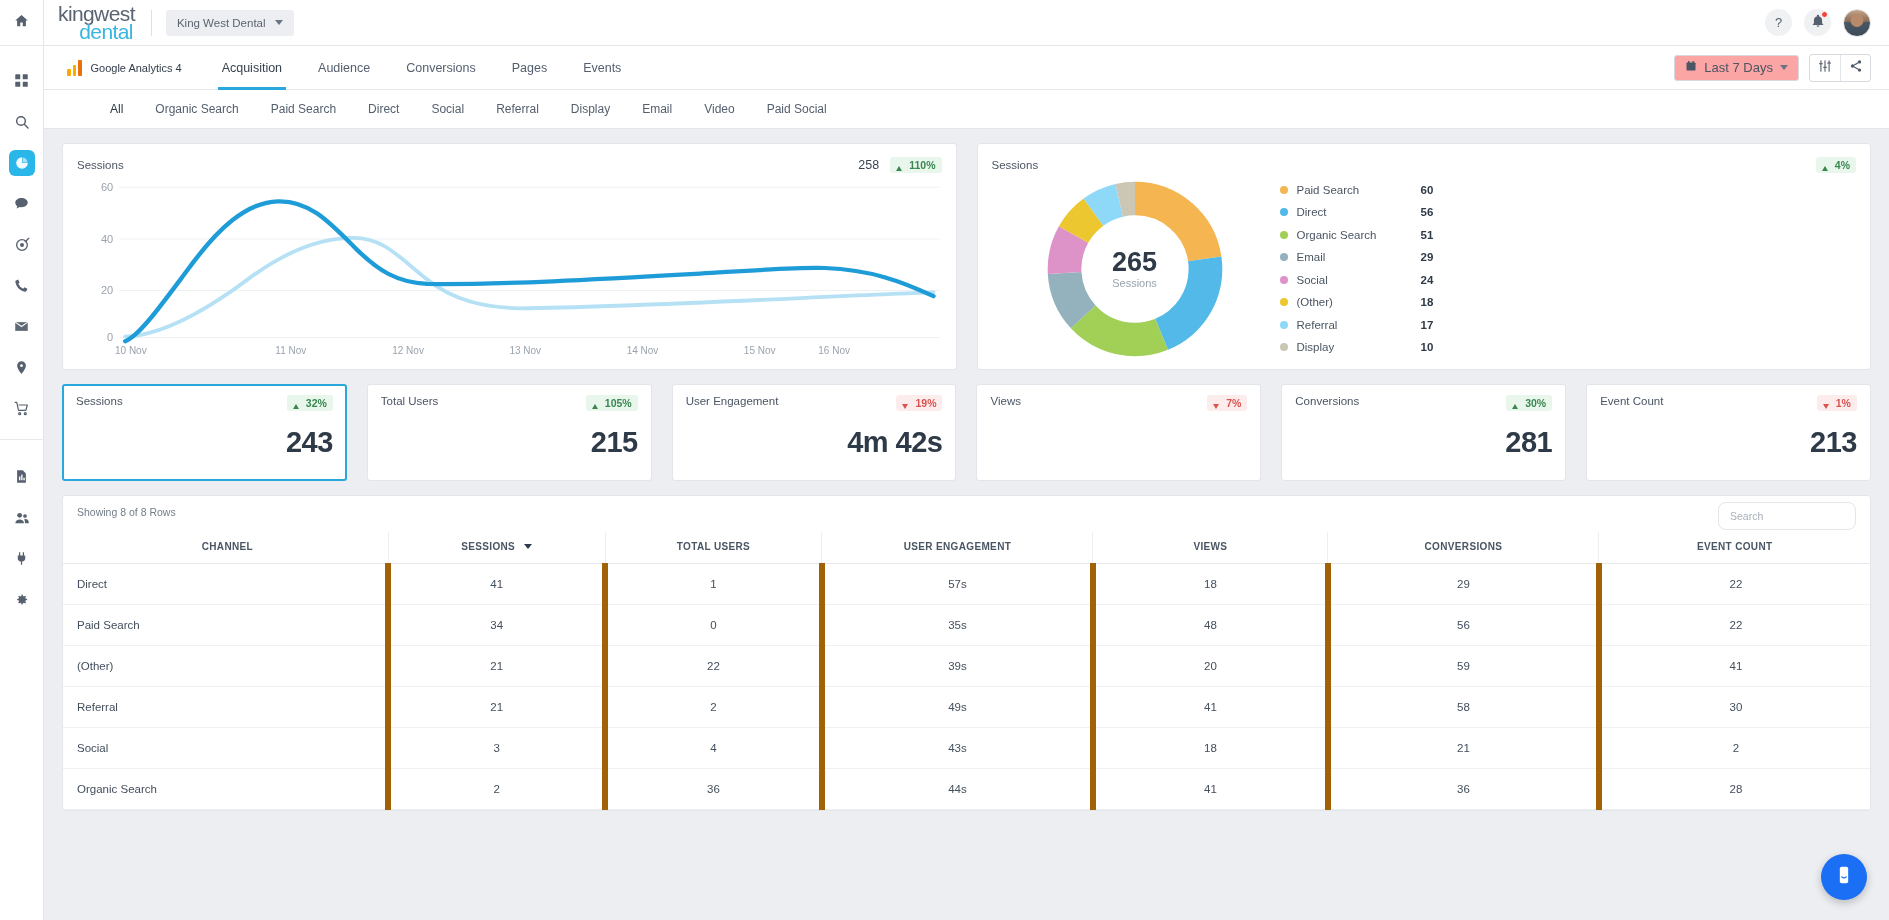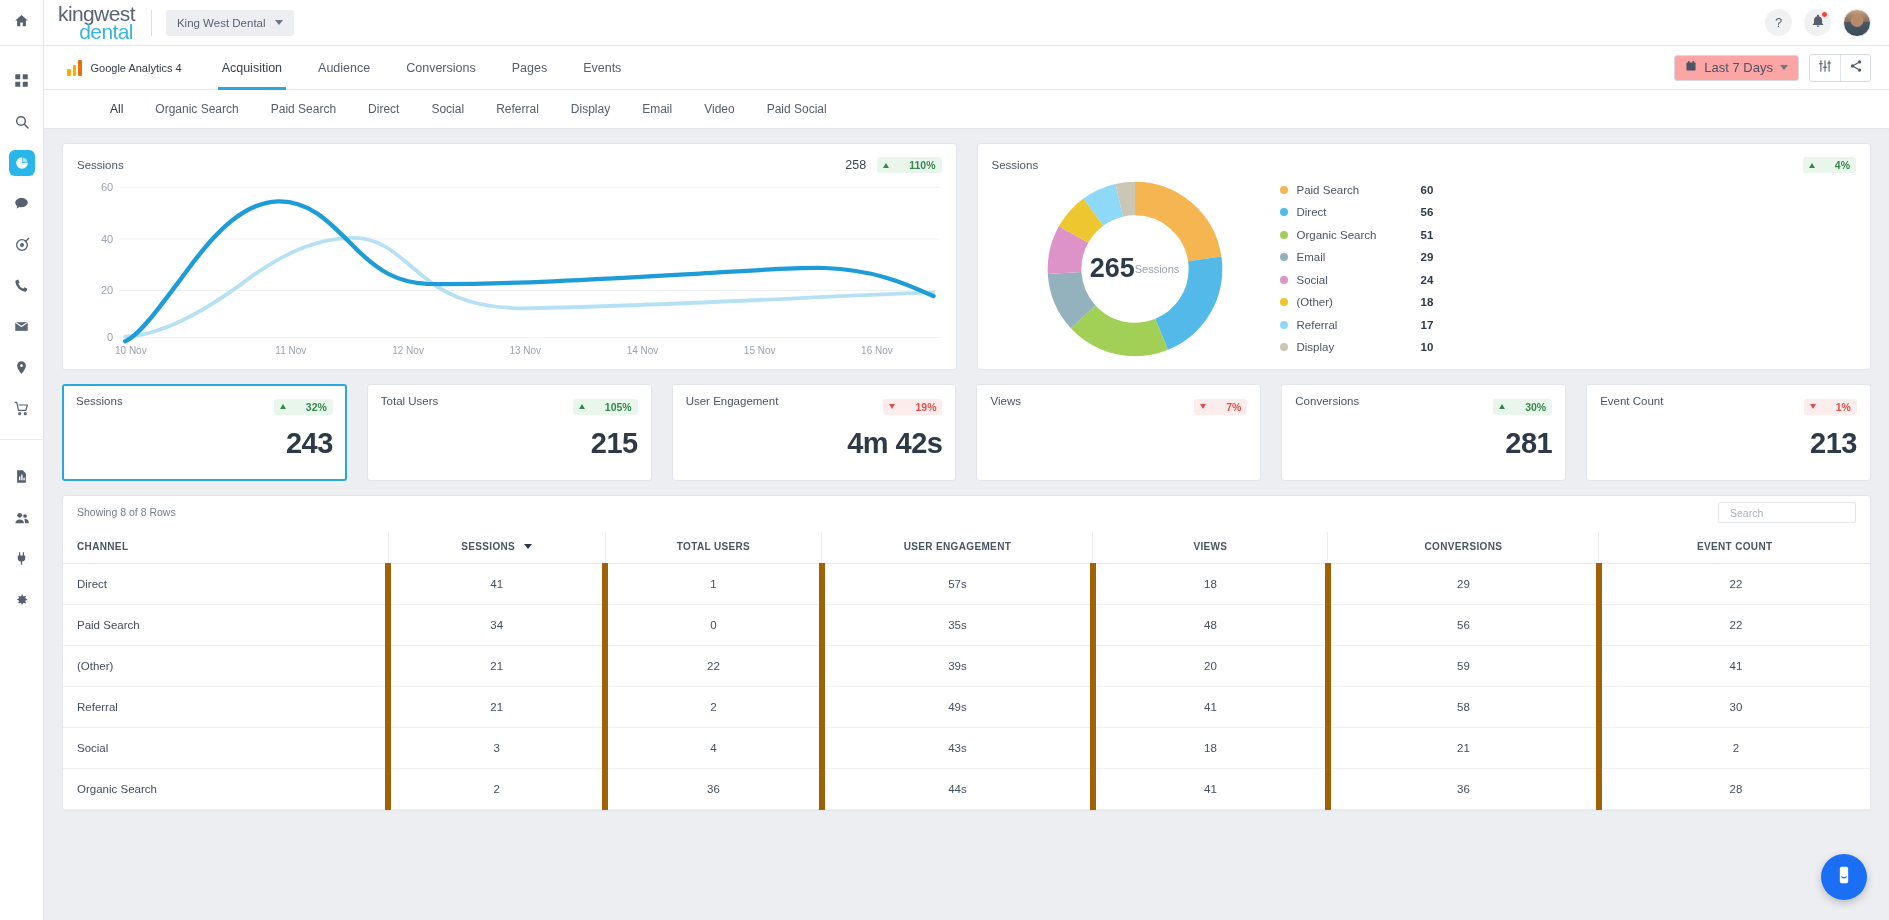--- a/index.html
+++ b/index.html
@@ -120,40 +120,40 @@
 
   
   .charts-row { display: flex; gap: 20px; }
   .card-line { flex: 1 1 0; min-width: 0; height: 227px; padding: 12px 14px 6px 14px; display: flex; flex-direction: column; }
   .card-donut { flex: 1 1 0; min-width: 0; height: 227px; padding: 12px 14px 6px 14px; display: flex; flex-direction: column; }
   .card-head { display: flex; align-items: center; height: 18px; }
   .card-title { font-size: 11.5px; color: #4a5563; }
   .card-head-right { margin-left: auto; display: flex; align-items: center; gap: 11px; }
   .kpi-total { font-size: 12.5px; color: #3a4553; }
   .chip {
-    display: inline-flex; align-items: center; gap: 20px;
+    display: inline-flex; align-items: flex-end; gap: 7px;
     font-size: 10.5px; font-weight: bold; border-radius: 3px; padding: 2px 6px;
   }
   .chip.up { background: #e9f6ec; color: #38874f; }
   .chip.down { background: #fdecec; color: #d9534f; }
   .tri-up { width: 0; height: 0; border-left: 3.5px solid transparent; border-right: 3.5px solid transparent; border-bottom: 5px solid #38874f; }
   .tri-down { width: 0; height: 0; border-left: 3.5px solid transparent; border-right: 3.5px solid transparent; border-top: 5px solid #d9534f; }
 
   .line-wrap { flex: 1; position: relative; margin-top: 2px; }
   .line-wrap svg { position: absolute; inset: 0; width: 100%; height: 100%; }
   .xaxis { height: 18px; display: flex; padding-left: 38px; padding-right: 6px; }
   .xaxis span { flex: 1 1 0; font-size: 10px; color: #9aa3ae; text-align: center; }
   .xaxis span:first-child { text-align: left; }
-  .xaxis span:last-child { text-align: center; }
+  .xaxis span:last-child { text-align: left; }
 
   .donut-wrap { flex: 1; display: flex; align-items: center; }
   .donut-box { position: relative; width: 186px; height: 186px; margin-left: 50px; flex: 0 0 186px; }
   .donut-box svg { display: block; }
   .donut-center {
-    position: absolute; inset: 0; display: flex; flex-direction: row;
+    position: absolute; inset: 0; display: flex; flex-direction: column;
     align-items: center; justify-content: center; pointer-events: none;
   }
   .donut-val { font-size: 27px; font-weight: bold; color: #2f3a48; line-height: 1.05; }
   .donut-sub { font-size: 11px; color: #9aa3ae; margin-top: 1px; }
   .legend { margin-left: 52px; display: flex; flex-direction: column; gap: 0; }
   .legend-row { display: flex; align-items: center; height: 22.5px; font-size: 11.5px; }
   .legend-dot { width: 8px; height: 8px; border-radius: 50%; margin-right: 9px; flex: 0 0 8px; }
   .legend-label { color: #4a5563; width: 124px; }
   .legend-val { color: #2f3a48; font-weight: bold; }
 
@@ -169,37 +169,37 @@
   .kpi-name { font-size: 11.5px; color: #4a5563; }
   .kpi-chip-wrap { margin-left: auto; }
   .kpi-value { flex: 1; display: flex; align-items: center; justify-content: flex-end; }
   .kpi-value span { font-size: 29px; font-weight: bold; color: #2f3a48; letter-spacing: -0.5px; }
 
   
   .table-card { margin-top: 14px; background: #fff; border: 1px solid #e2e5e9; border-radius: 3px; }
   .table-top { display: flex; align-items: flex-start; padding: 10px 14px 6px 14px; height: 36px; }
   .rows-note { font-size: 10.5px; color: #737d89; }
   .search-box {
-    margin-left: auto; margin-top: -4px; width: 138px; height: 21px;
-    border: 1px solid #e2e5e9; border-radius: 2px; background: #fff;
+    margin-left: auto; margin-top: -4px; width: 138px; height: 28px;
+    border: 1px solid #e2e5e9; border-radius: 8px; background: #fff;
     display: flex; align-items: center; padding: 0 9px;
   }
   .search-box input {
     border: 0; outline: 0; font-size: 10.5px; color: #4a5563; width: 100%;
     font-family: "Liberation Sans", sans-serif; background: transparent;
   }
   .search-box input::placeholder { color: #a8b0b9; }
 
   table { width: 100%; border-collapse: collapse; table-layout: fixed; }
   thead th {
     font-size: 10px; font-weight: bold; letter-spacing: 0.35px; color: #4a5563;
     text-align: center; padding: 9px 10px 11px 10px; border-bottom: 1px solid #e6e9ec;
     border-left: 1px solid #eceef0; white-space: nowrap;
   }
-  thead th:first-child { text-align: left; padding-left: 14px; border-left: 0; }
+  thead th:first-child { text-align: center; padding-left: 14px; border-left: 0; }
   .th-inner { display: inline-flex; align-items: center; gap: 9px; }
   .sort-caret { width: 0; height: 0; border-left: 4px solid transparent; border-right: 4px solid transparent; border-top: 5px solid #2f3a48; }
   tbody td {
     font-size: 11.5px; color: #434e5c; text-align: center; height: 41px;
     padding: 0 10px; border-bottom: 1px solid #eef0f2; border-left: 6px solid #a16207;
   }
   tbody td:first-child { text-align: left; padding-left: 14px; border-left: 0; }
 
   
   .chat-fab {

